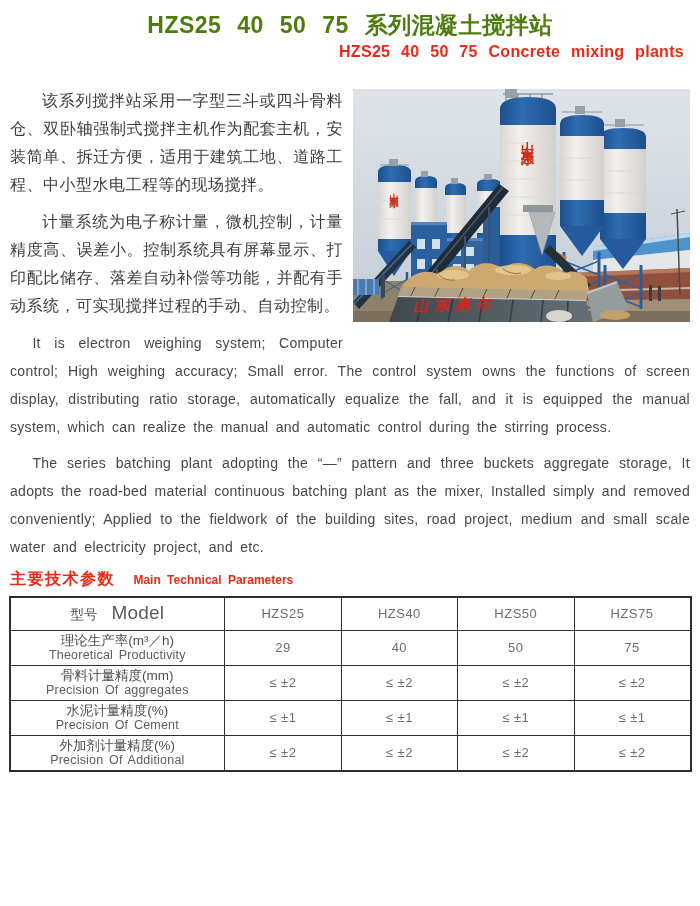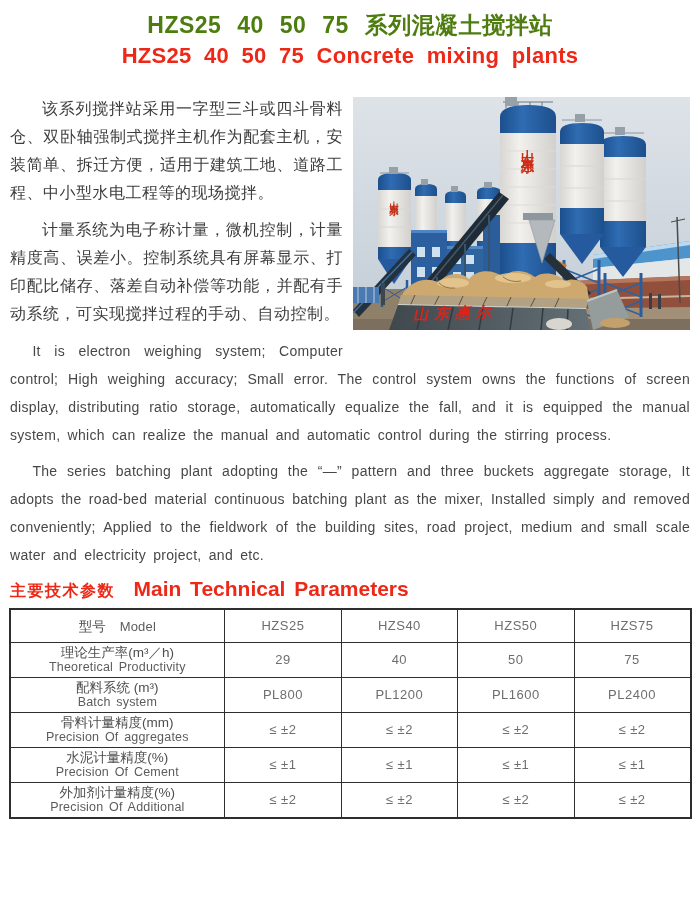--- a/index.html
+++ b/index.html
@@ -7,22 +7,22 @@
     width:700px;height:906px;background:#ffffff;
     font-family:"Liberation Sans","DejaVu Sans",sans-serif;
     color:#414141;overflow:hidden;
   }
   .page{width:700px;height:906px;position:relative;}
   h1.title{
     margin:10px 0 2px;text-align:center;color:#4d7c0f;
     font-size:23px;font-weight:bold;letter-spacing:.5px;word-spacing:9px;
   }
   h2.subtitle{
-    margin:0 0 26px;text-align:center;color:#ee2817;
-    font-size:22px;font-weight:bold;letter-spacing:.3px;word-spacing:6px;
+    margin:0 16px 26px;text-align:right;color:#ee2817;
+    font-size:16px;font-weight:bold;letter-spacing:.3px;word-spacing:6px;
   }
   .content{margin:0 10px;}
   .photo{
     float:right;width:337px;height:233px;margin:2px 0 32px 10px;
     position:relative;overflow:hidden;
   }
   .photo svg{display:block;}
   .brand{position:absolute;pointer-events:none;font-weight:bold;}
   .brand-main{
     left:165px;top:42px;writing-mode:vertical-rl;
@@ -41,36 +41,36 @@
     text-align:justify;text-indent:2em;letter-spacing:.5px;
   }
   p.en{
     margin:0 0 8px;font-size:14px;line-height:28px;color:#474747;
     text-align:justify;text-indent:1.6em;letter-spacing:.3px;word-spacing:3px;
   }
   .section-heading{
     clear:both;margin:4px 0 6px;color:#ee2817;font-weight:bold;font-size:16px;
   }
   .section-heading .sh-zh{letter-spacing:1.5px;}
-  .section-heading .sh-en{margin-left:14px;font-size:21px;word-spacing:3px;}
+  .section-heading .sh-en{margin-left:14px;font-size:12px;word-spacing:3px;}
   table.spec{
     width:683px;margin:0 auto;border-collapse:collapse;
     border:2px solid #2e2e2e;table-layout:fixed;
   }
   table.spec td{
     border:1.5px solid #2e2e2e;text-align:center;vertical-align:middle;
     padding:2px 3px;
   }
   tr.h-row{height:33px;}
   tr.p-row{height:30px;}
   td .zh{font-size:13.5px;color:#4e4e4e;line-height:15px;}
   td .en{font-size:12.5px;color:#5c5c5c;line-height:15px;letter-spacing:.2px;word-spacing:2px;}
   td.val{font-size:13px;color:#6e6e6e;letter-spacing:.5px;}
   .mh .zh{display:inline;}
-  .mh .en{display:inline;margin-left:14px;font-size:13px;}
+  .mh .en{display:inline;margin-left:14px;font-size:19px;}
 </style>
 </head>
 <body>
 
 <div class="page">
 
   <h1 class="title">HZS25 40 50 75 系列混凝土搅拌站</h1>
   <h2 class="subtitle">HZS25 40 50 75 Concrete mixing plants</h2>
 
   <div class="content">
@@ -310,30 +310,20 @@
           <div class="zh">理论生产率(m³／h)</div>
           <div class="en">Theoretical Productivity</div>
         </td>
         <td class="val">29</td>
         <td class="val">40</td>
         <td class="val">50</td>
         <td class="val">75</td>
       </tr>
       <tr class="p-row">
         <td>
-          <div class="zh">配料系统 (m³)</div>
-          <div class="en">Batch system</div>
-        </td>
-        <td class="val">PL800</td>
-        <td class="val">PL1200</td>
-        <td class="val">PL1600</td>
-        <td class="val">PL2400</td>
-      </tr>
-      <tr class="p-row">
-        <td>
           <div class="zh">骨料计量精度(mm)</div>
           <div class="en">Precision Of aggregates</div>
         </td>
         <td class="val">≤ ±2</td>
         <td class="val">≤ ±2</td>
         <td class="val">≤ ±2</td>
         <td class="val">≤ ±2</td>
       </tr>
       <tr class="p-row">
         <td>

